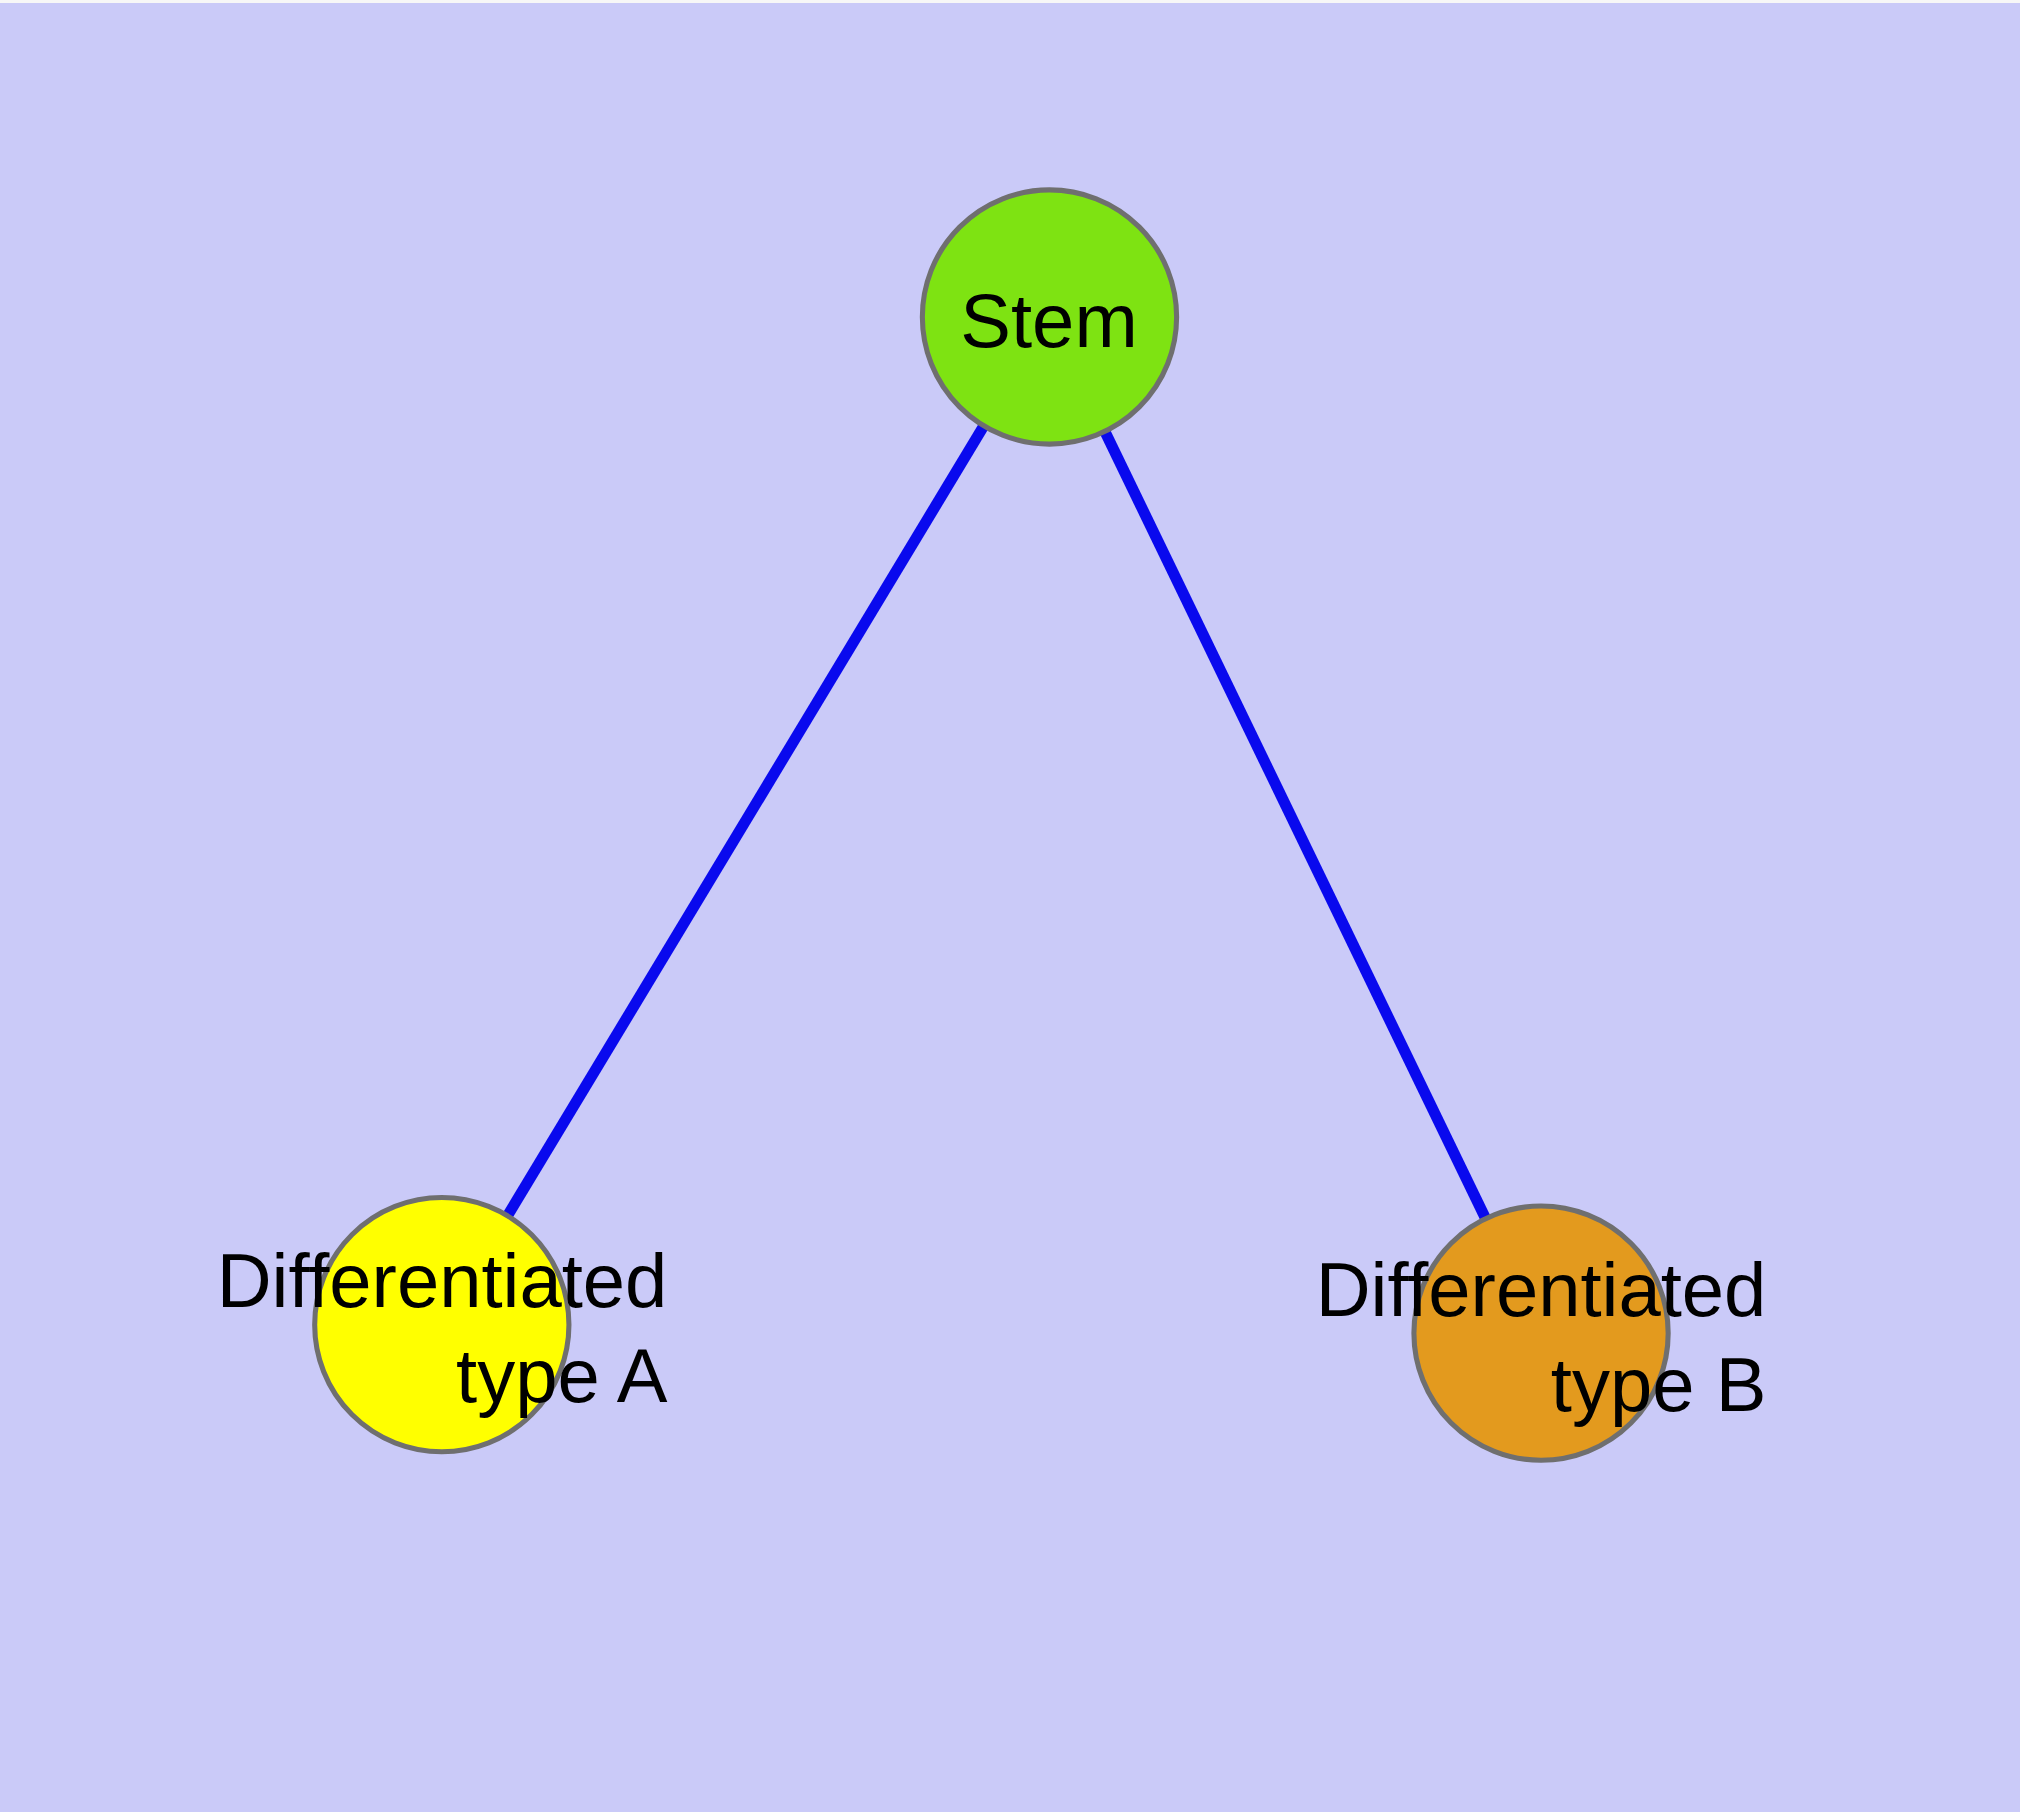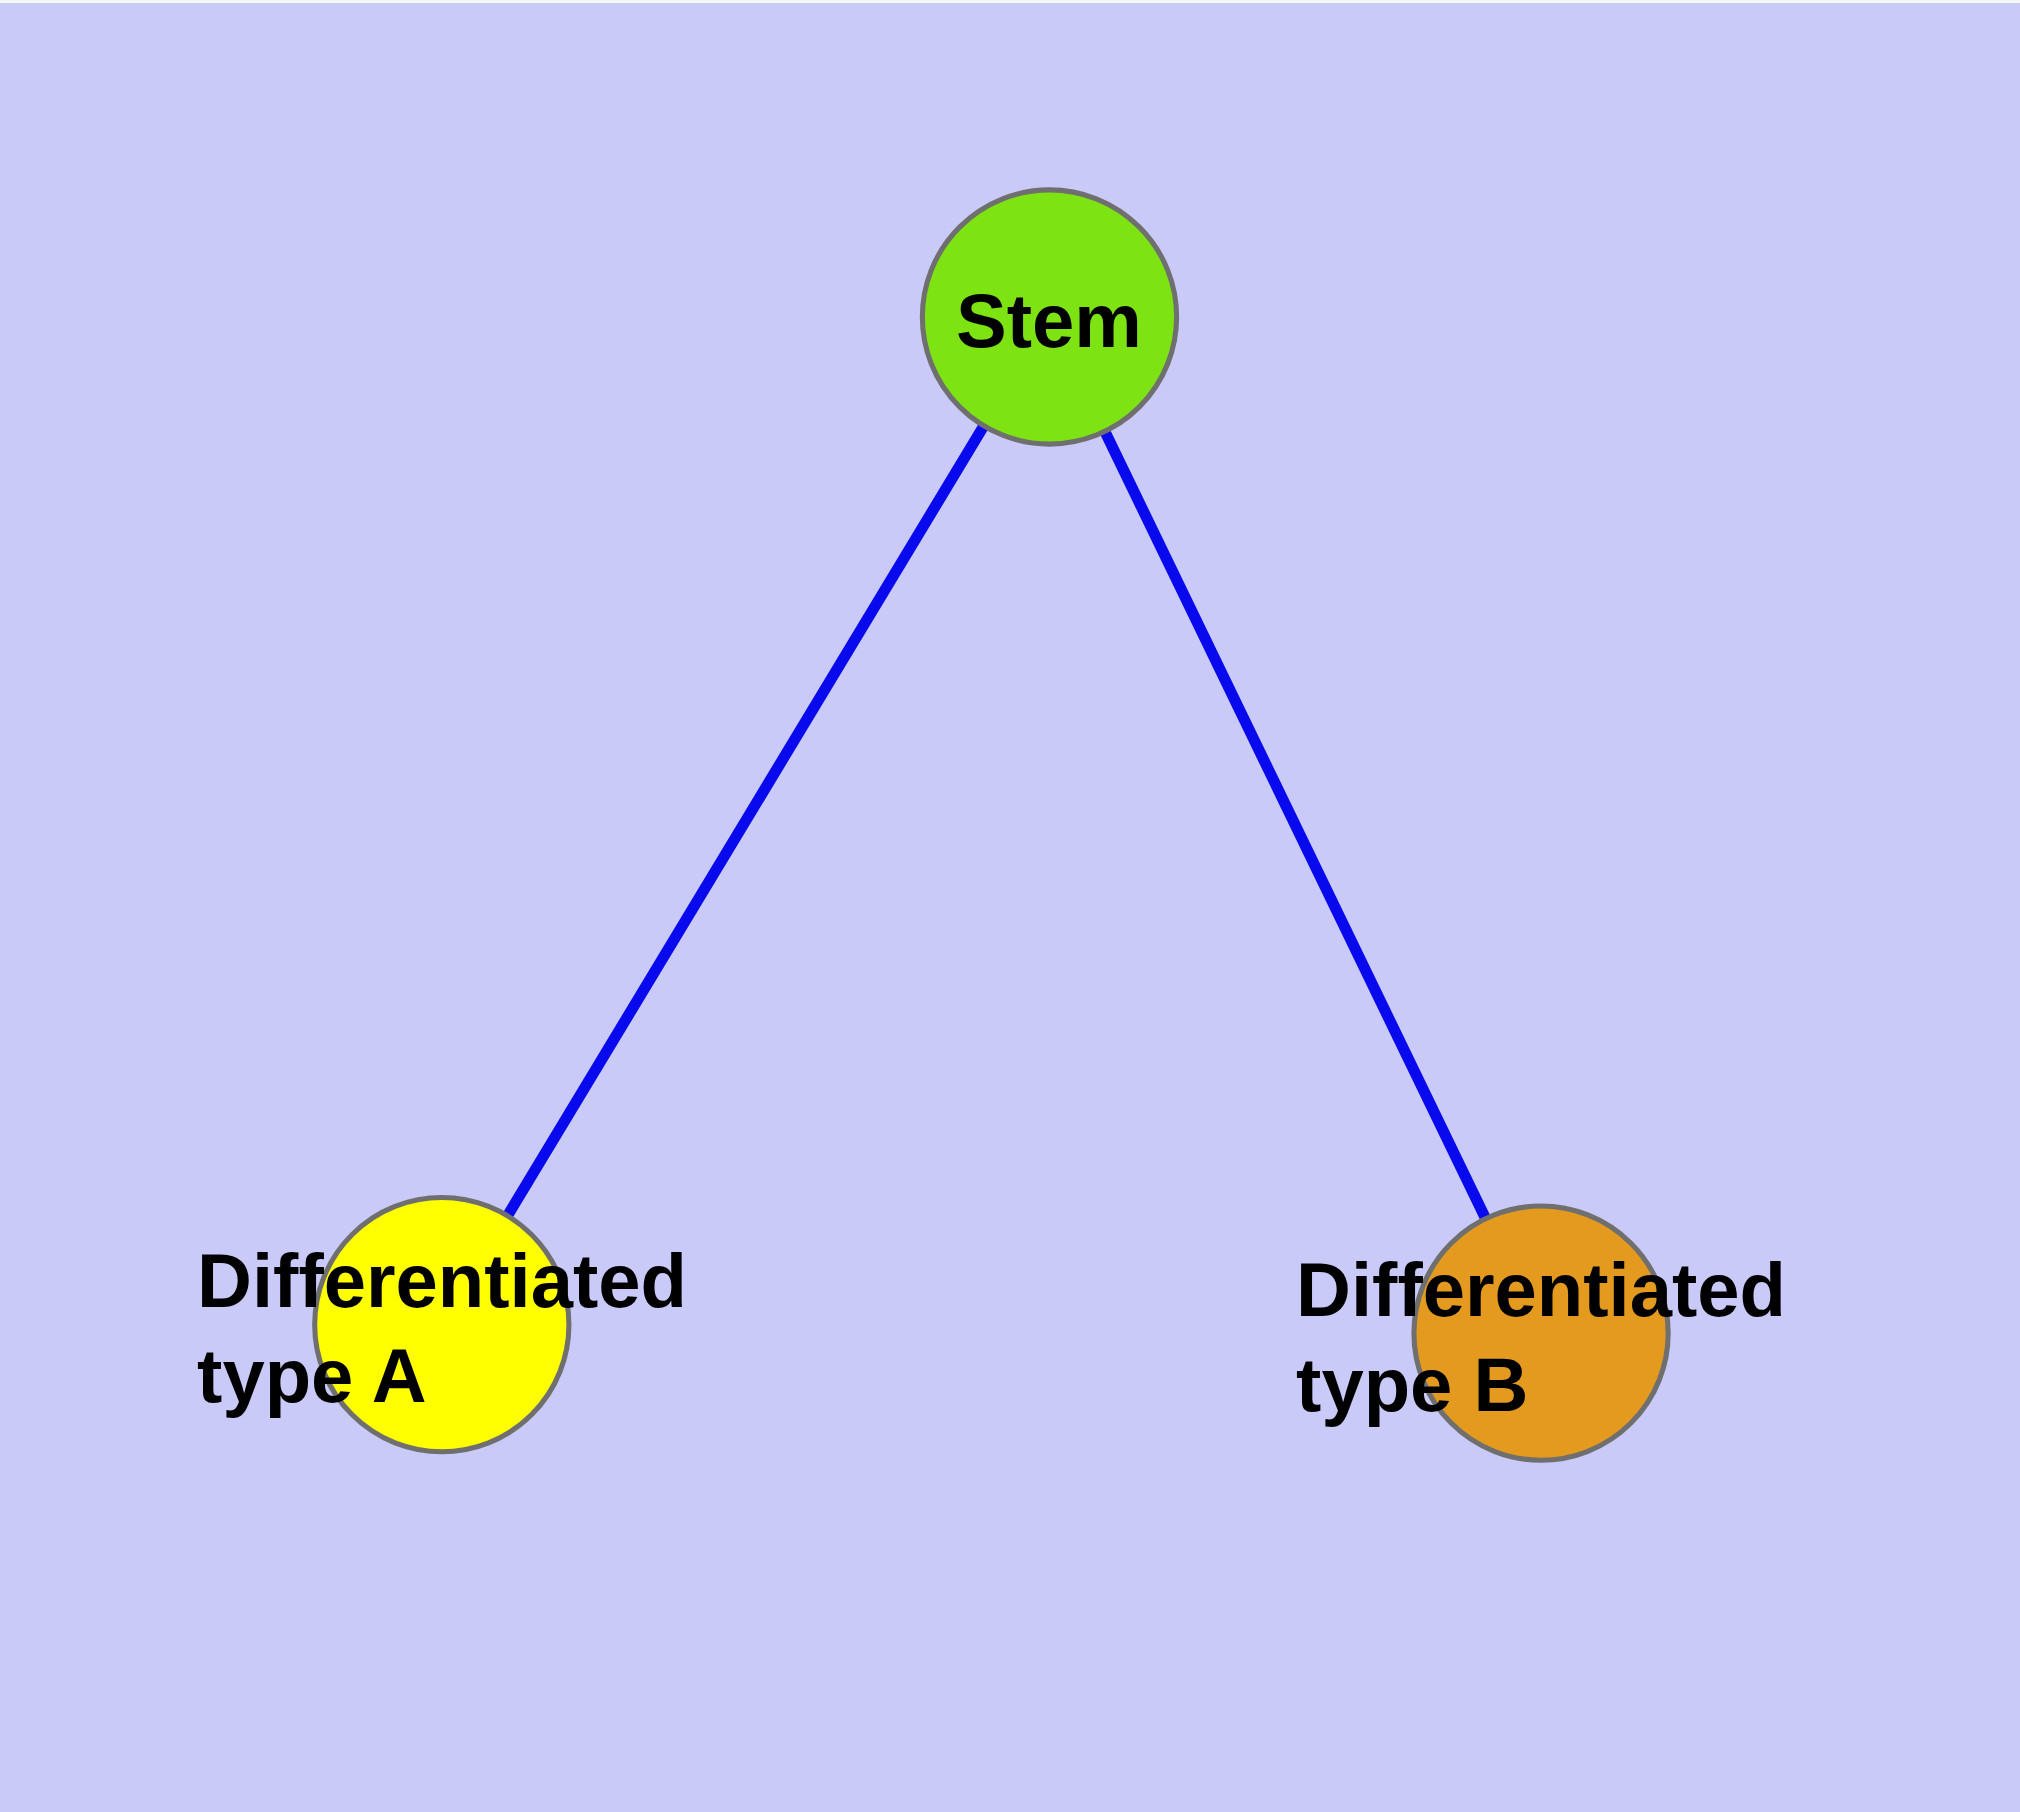--- a/index.html
+++ b/index.html
@@ -24,26 +24,26 @@
     top: 0; left: 0;
     width: 100%;
     height: 100%;
     display: block;
     z-index: 1;
   }
   .node-label {
     position: absolute;
     transform: translate(-50%, -50%);
     z-index: 2;
-    font-weight: bold;
+    font-weight: normal;
     font-size: 76px;
     line-height: 95px;
     color: #000000;
     white-space: pre-line;
-    text-align: left;
+    text-align: right;
     pointer-events: none;
   }
 </style>
 </head>
 <body style="width: 2021px; height: 1812px; background: rgb(202, 202, 248);">
 
 <div id="canvas">
 
   <div id="top-edge-strip" style="background: rgb(247, 247, 247);"></div>
 

